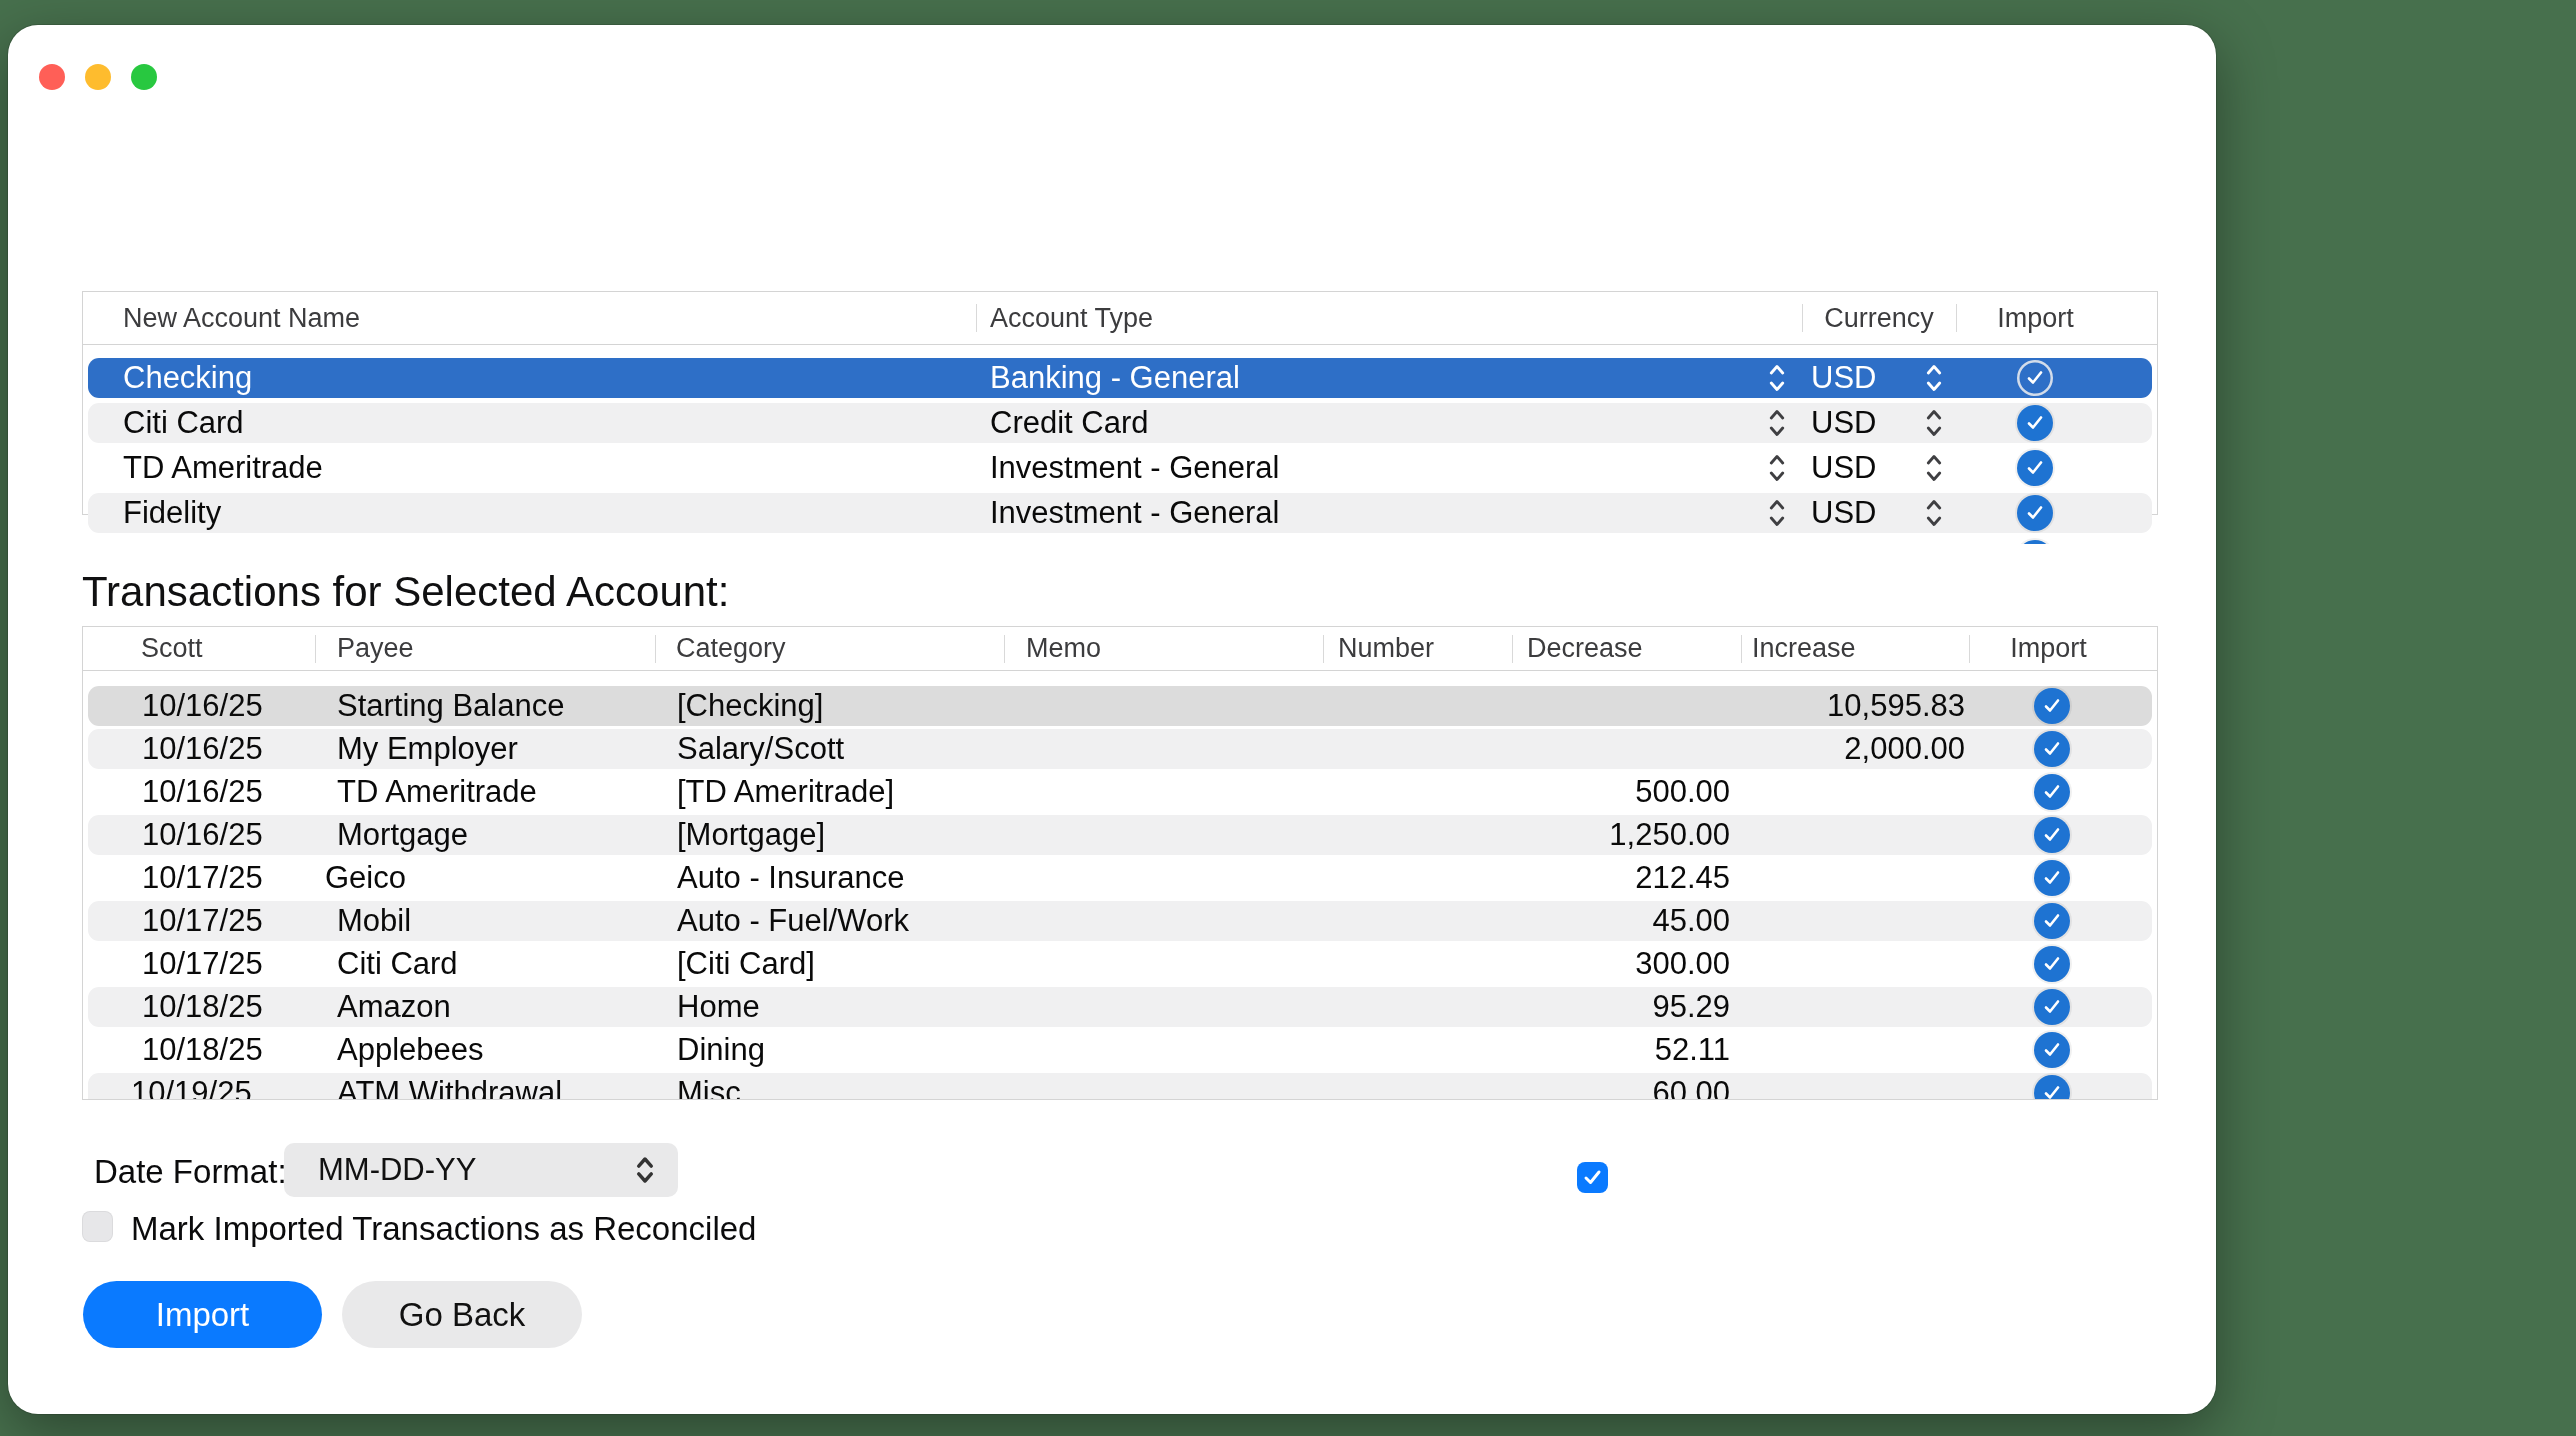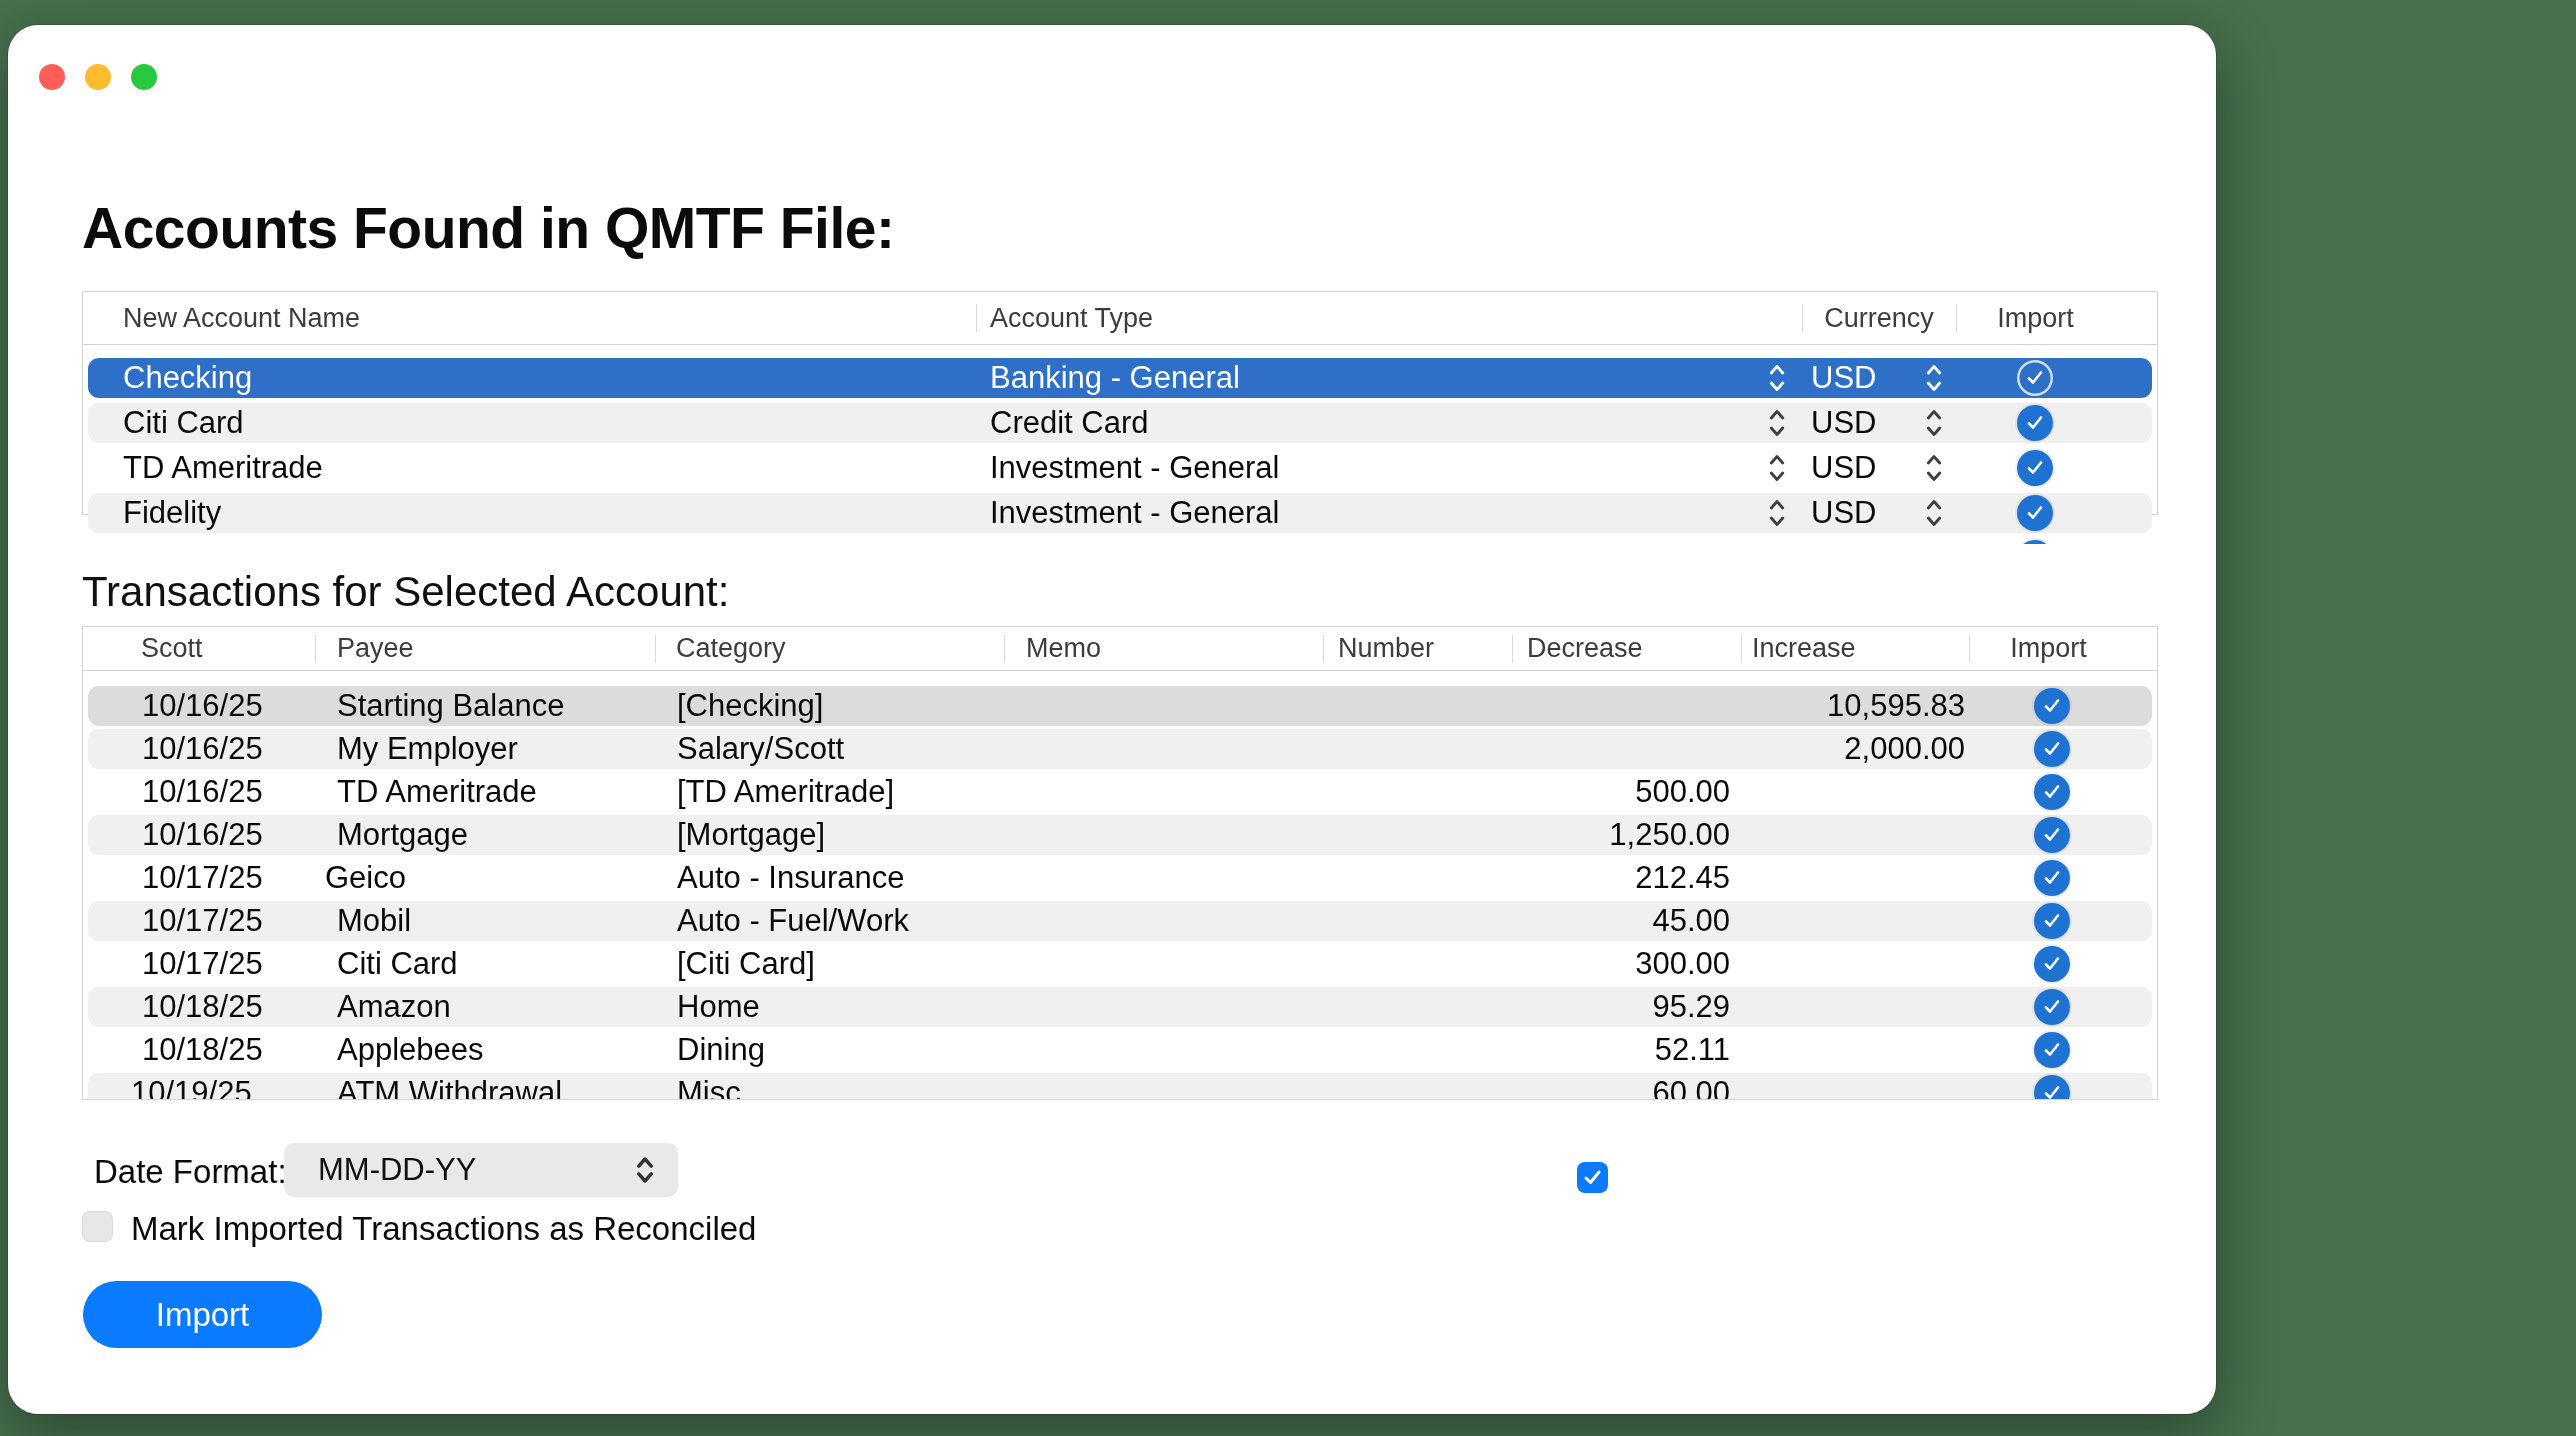--- a/index.html
+++ b/index.html
@@ -87,21 +87,20 @@
 
 <div class="stage">
   <div class="window">
 
     <div class="traffic">
       <span class="dot red"></span>
       <span class="dot yellow"></span>
       <span class="dot green"></span>
     </div>
 
-    <div class="h-main">Accounts Found in QMTF File:</div>
 
     <div class="tbl tbl-accounts">
       <div class="thead">
         <span class="hcell" style="left:40px">New Account Name</span>
         <span class="vsep" style="left:893px"></span>
         <span class="hcell" style="left:907px">Account Type</span>
         <span class="vsep" style="left:1719px"></span>
         <span class="hcell center" style="left:1719px;width:154px">Currency</span>
         <span class="vsep" style="left:1873px"></span>
         <span class="hcell center" style="left:1873px;width:159px">Import</span>
@@ -384,15 +383,16 @@
     <div class="sqcheck checked" style="left:1569px;top:1137px">
       <svg viewBox="0 0 23 23">
         <path d="M5 12 L9.5 16.5 L18 6" fill="none" stroke="#fff" stroke-width="3" stroke-linecap="round" stroke-linejoin="round"></path>
       </svg>
     </div>
 
     <div class="sqcheck unchecked" style="left:74px;top:1186px"></div>
     <div class="lbl" style="left:123px;top:1185px">Mark Imported Transactions as Reconciled</div>
 
     <button class="btn btn-primary">Import</button>
+    <button class="btn btn-plain">Go Back</button>
   </div>
 </div>
 
 
 </body></html>

